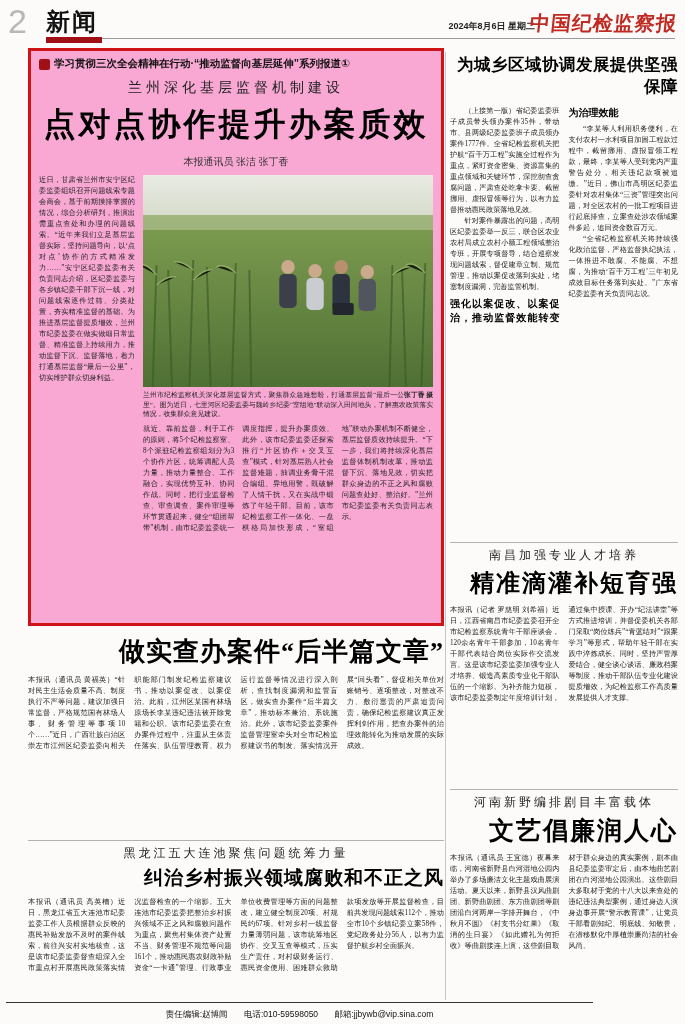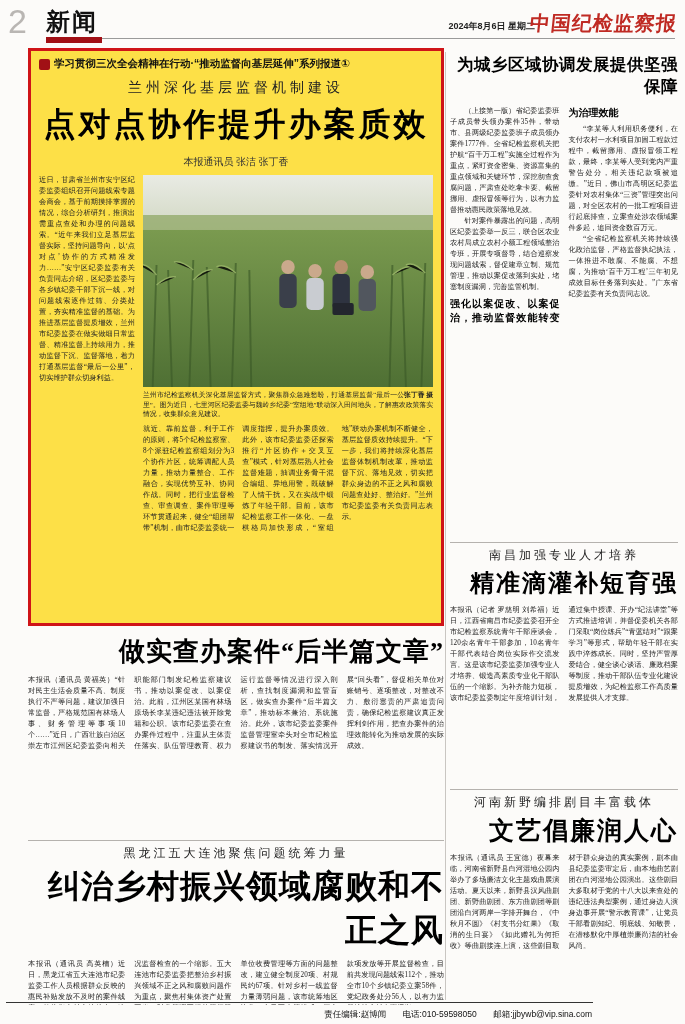--- a/index.html
+++ b/index.html
@@ -24,28 +24,28 @@
   }
   .hdr .masthead {
     position:absolute; right:8px; top:10px; font-size:20px; color:#bf2a23; font-weight:900;
     transform:skewX(-6deg); letter-spacing:1px; font-family:"Liberation Serif",serif;
   }
   
   .leftcol { position:absolute; left:28px; top:48px; width:416px; }
   .rightcol { position:absolute; left:450px; top:48px; width:228px; }
   .vdivider { position:absolute; left:445px; top:52px; width:1px; height:948px; background:#c9c6c2; }
   .hrule { height:1px; background:#b5b2ae; margin:4px 0; }
-  .footer { position:absolute; left:0; top:1002px; width:599px; text-align:right; }
+  .footer { position:absolute; left:0; top:1002px; width:599px; text-align:center; }
   .footer .frule { position:absolute; left:6px; right:6px; top:0; height:1px; background:#333; }
   .footer .ftext { display:inline-block; margin-top:7px; font-size:8.5px; color:#111; font-family:"Liberation Sans","DejaVu Sans",sans-serif; }
   .footer .ftext span { margin:0 7px; }
   
   .feature {
     border:3px solid #cf1418; width:416px; height:578px; padding:6px 8px 4px 8px;
-    overflow:hidden; background:#fde047;
+    overflow:hidden; background:#f9a8d4;
   }
   .series { font-size:10.5px; font-weight:900; color:#111; display:flex; align-items:center; gap:4px;
             font-family:"Liberation Sans","DejaVu Sans",sans-serif; }
   .series .sicon { width:11px; height:11px; background:#a11015; border-radius:2px; flex:0 0 auto; }
   .kicker { text-align:center; font-size:14px; letter-spacing:4px; margin-top:8px; color:#222; }
   .feature h1 { text-align:center; font-size:32px; font-weight:900; letter-spacing:3px; margin-top:6px; color:#000; }
   .byline { text-align:center; font-size:10px; color:#333; margin-top:8px; margin-bottom:6px; }
   .fbody { display:flex; gap:8px; height:462px; overflow:hidden; }
   .fcol1 { flex:0 0 96px; font-size:7.2px; line-height:11px; text-align:justify; color:#222; }
   .fright { flex:1 1 auto; display:flex; flex-direction:column; }
@@ -150,21 +150,21 @@
 
   <div class="art" style="height:205px; margin-top:5px;">
     <h2 style="font-size:26px; letter-spacing:1px; margin:3px 0 6px 0;">做实查办案件“后半篇文章”</h2>
     <div class="cols4" style="height:148px;">本报讯（通讯员 黄福英）“针对民主生活会质量不高、制度执行不严等问题，建议加强日常监督，严格规范国有林场人事、财务管理等事项10个……”近日，广西壮族自治区崇左市江州区纪委监委向相关职能部门制发纪检监察建议书，推动以案促改、以案促治。此前，江州区某国有林场原场长李某违纪违法被开除党籍和公职。该市纪委监委在查办案件过程中，注重从主体责任落实、队伍管理教育、权力运行监督等情况进行深入剖析，查找制度漏洞和监管盲区，做实查办案件“后半篇文章”，推动标本兼治、系统施治。此外，该市纪委监委案件监督管理室牵头对全市纪检监察建议书的制发、落实情况开展“回头看”，督促相关单位对账销号、逐项整改，对整改不力、敷衍塞责的严肃追责问责，确保纪检监察建议真正发挥利剑作用，把查办案件的治理效能转化为推动发展的实际成效。</div>
   </div>
 
   <div class="hrule"></div>
 
   <div class="art" style="height:160px;">
     <div class="kick">黑龙江五大连池聚焦问题统筹力量</div>
-    <h2 style="font-size:32px; letter-spacing:1px; margin:3px 0 6px 0;">纠治乡村振兴领域腐败和不正之风</h2>
+    <h2 style="font-size:19px; letter-spacing:1px; margin:3px 0 6px 0;">纠治乡村振兴领域腐败和不正之风</h2>
     <div class="cols4" style="height:103px;">本报讯（通讯员 高英楠）近日，黑龙江省五大连池市纪委监委工作人员根据群众反映的惠民补贴发放不及时的案件线索，前往兴安村实地核查，这是该市纪委监委督查组深入全市重点村开展惠民政策落实情况监督检查的一个缩影。五大连池市纪委监委把整治乡村振兴领域不正之风和腐败问题作为重点，聚焦村集体资产处置不当、财务管理不规范等问题161个，推动惠民惠农财政补贴资金“一卡通”管理、行政事业单位收费管理等方面的问题整改，建立健全制度20项、村规民约67项。针对乡村一线监督力量薄弱问题，该市统筹地区协作、交叉互查等模式，压实生产责任，对村级财务运行、惠民资金使用、困难群众救助款项发放等开展监督检查，目前共发现问题线索112个，推动全市10个乡镇纪委立案58件，党纪政务处分56人，以有力监督护航乡村全面振兴。</div>
   </div>
 
 </div>
 
 <div class="rightcol">
 
   <div class="art" style="height:490px;">
     <h2 style="font-size:16.5px; letter-spacing:0.5px; margin:6px 0 8px 0;">为城乡区域协调发展提供坚强保障</h2>
     <div class="cols2" style="height:452px;">

